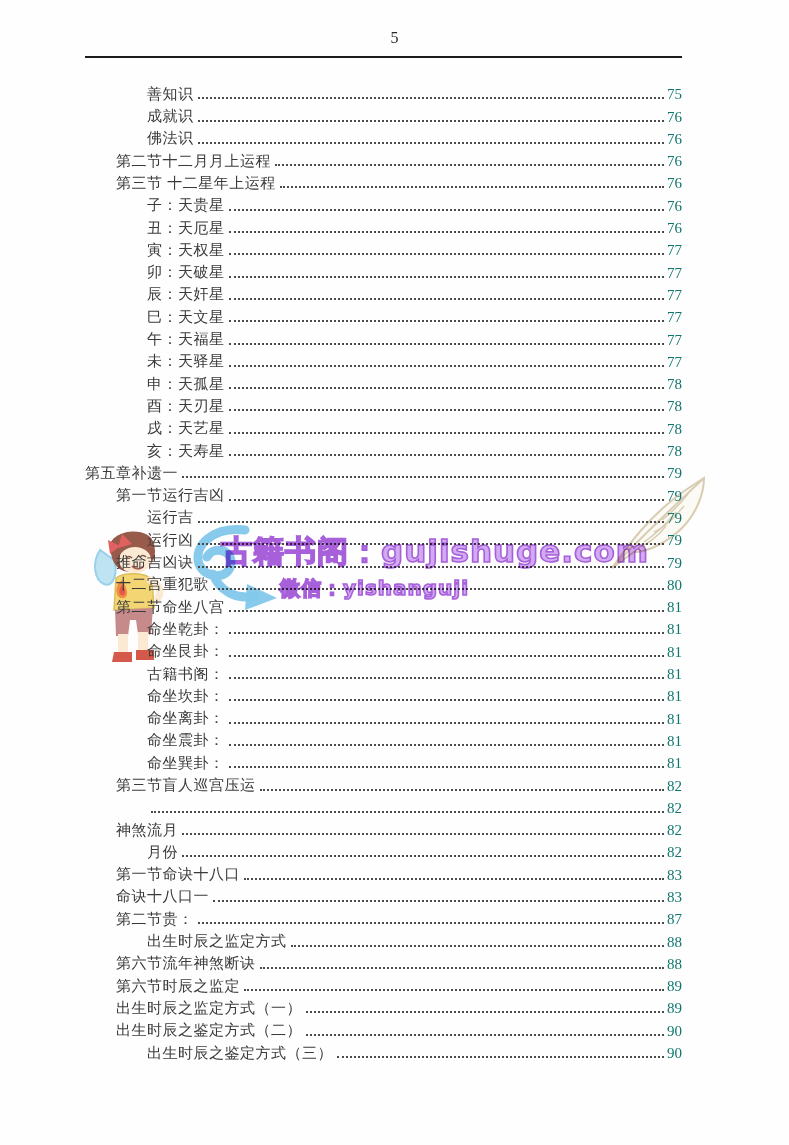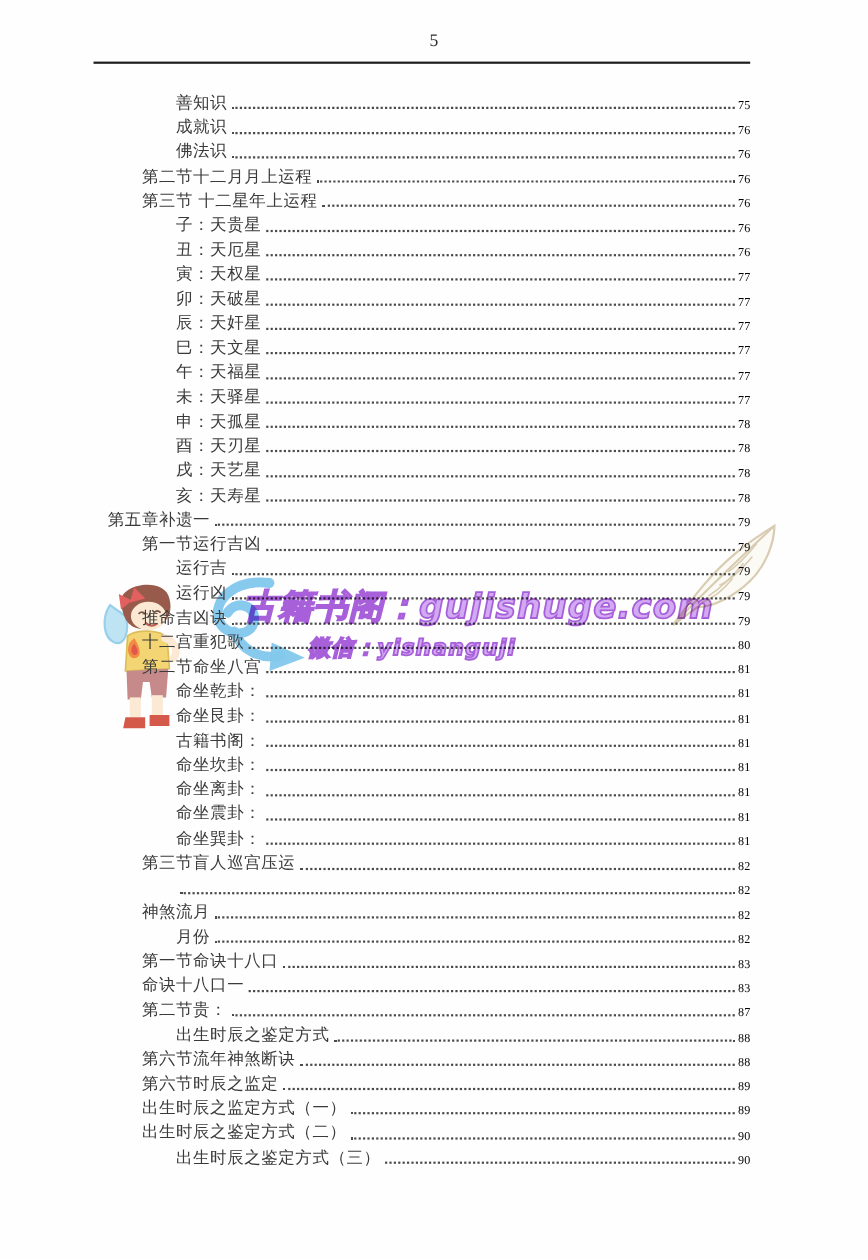--- a/index.html
+++ b/index.html
@@ -6,37 +6,37 @@
   body{width:789px;height:1145px;position:relative;overflow:hidden;
        font-family:"Liberation Sans","DejaVu Sans",sans-serif;}
   .page{position:absolute;inset:0;background:#fefefe;}
 
   .pagenum{position:absolute;top:29px;left:0;width:789px;text-align:center;
            font-family:"Liberation Serif","DejaVu Serif",serif;
            font-size:16px;color:#2a2a2a;}
   .rule{position:absolute;top:56px;left:85px;width:597px;border-top:2px solid #1c1c1c;}
 
   .toc{position:absolute;top:81px;left:85px;right:107px;z-index:2;}
-  .toc-row{display:flex;align-items:flex-end;height:22.3px;color:#3a3a3a;font-size:15px;margin-left:13px;}
+  .toc-row{display:flex;align-items:flex-end;height:22.3px;color:#3a3a3a;font-size:15px;}
   .toc-row.lvl0{padding-left:0;}
   .toc-row.lvl1{padding-left:31px;}
   .toc-row.lvl2{padding-left:62px;}
   .toc-title{white-space:nowrap;line-height:1.1;padding-bottom:1px;letter-spacing:0.5px;}
   .leader{flex:1;min-width:10px;border-bottom:2px dotted #4a4a4a;margin:0 3px 4px 4px;}
-  .toc-page{font-family:"Liberation Serif","DejaVu Serif",serif;font-size:11px;
-            line-height:1;padding-bottom:1px;color:#000000;}
+  .toc-page{font-family:"Liberation Serif","DejaVu Serif",serif;font-size:15px;
+            line-height:1;padding-bottom:1px;color:#0f766e;}
 
   .decor{position:absolute;z-index:1;}
   #mascot{left:88px;top:522px;}
   #arrow{left:183px;top:522px;}
   #feather{left:604px;top:468px;}
 
   .wm{position:absolute;z-index:3;font-weight:bold;white-space:nowrap;
       font-family:"DejaVu Sans","Liberation Sans",sans-serif;
-      mix-blend-mode:multiply;opacity:0.92;letter-spacing:1px;font-style:italic;
+      mix-blend-mode:multiply;opacity:0.92;letter-spacing:1px;
       -webkit-text-stroke:1.6px #a152d8;}
   #wm1{left:221px;top:531px;font-size:31px;}
   #wm2{left:280px;top:575px;font-size:20px;}
 </style>
 </head>
 <body>
 
 <div class="page">
 
   <div class="pagenum">5</div>
@@ -277,21 +277,21 @@
         <span class="toc-title">命诀十八口一</span>
         <span class="leader"></span>
         <span class="toc-page">83</span>
       </div>
       <div class="toc-row lvl1">
         <span class="toc-title">第二节贵：</span>
         <span class="leader"></span>
         <span class="toc-page">87</span>
       </div>
       <div class="toc-row lvl2">
-        <span class="toc-title">出生时辰之鉴定方式</span>
+        <span class="toc-title">出生时辰之监定方式</span>
         <span class="leader"></span>
         <span class="toc-page">88</span>
       </div>
       <div class="toc-row lvl1">
         <span class="toc-title">第六节流年神煞断诀</span>
         <span class="leader"></span>
         <span class="toc-page">88</span>
       </div>
       <div class="toc-row lvl1">
         <span class="toc-title">第六节时辰之监定</span>

